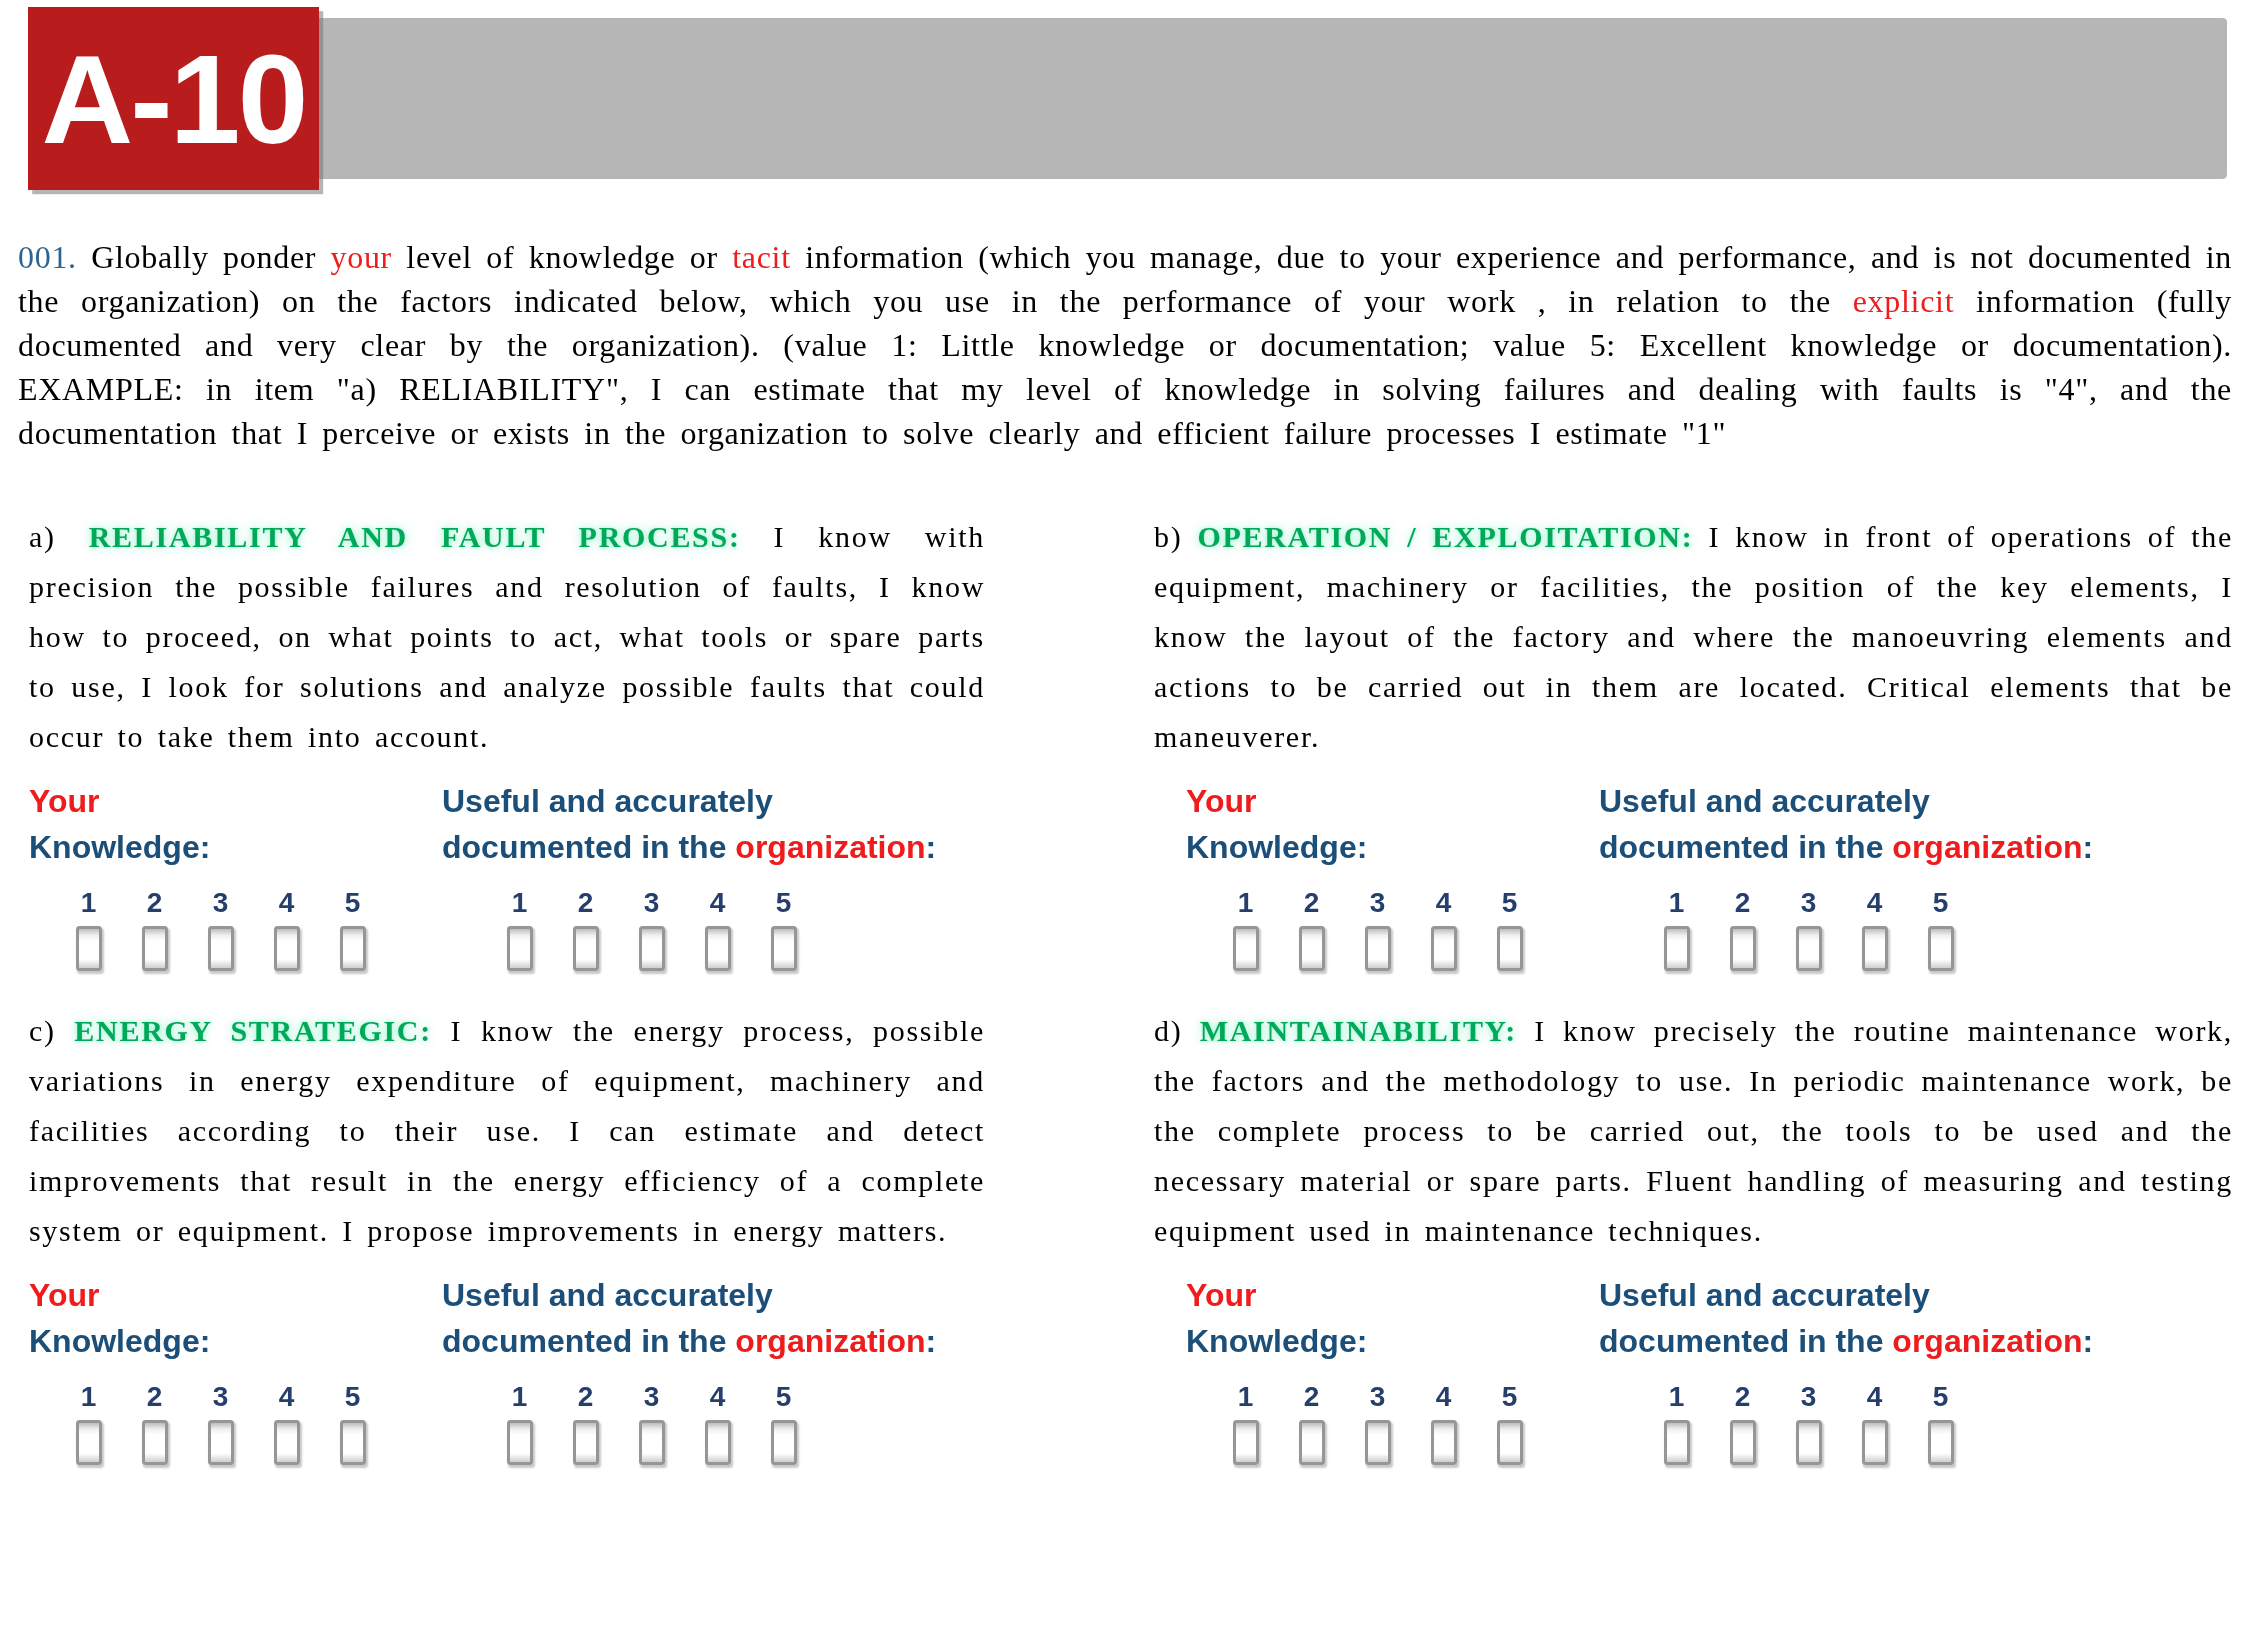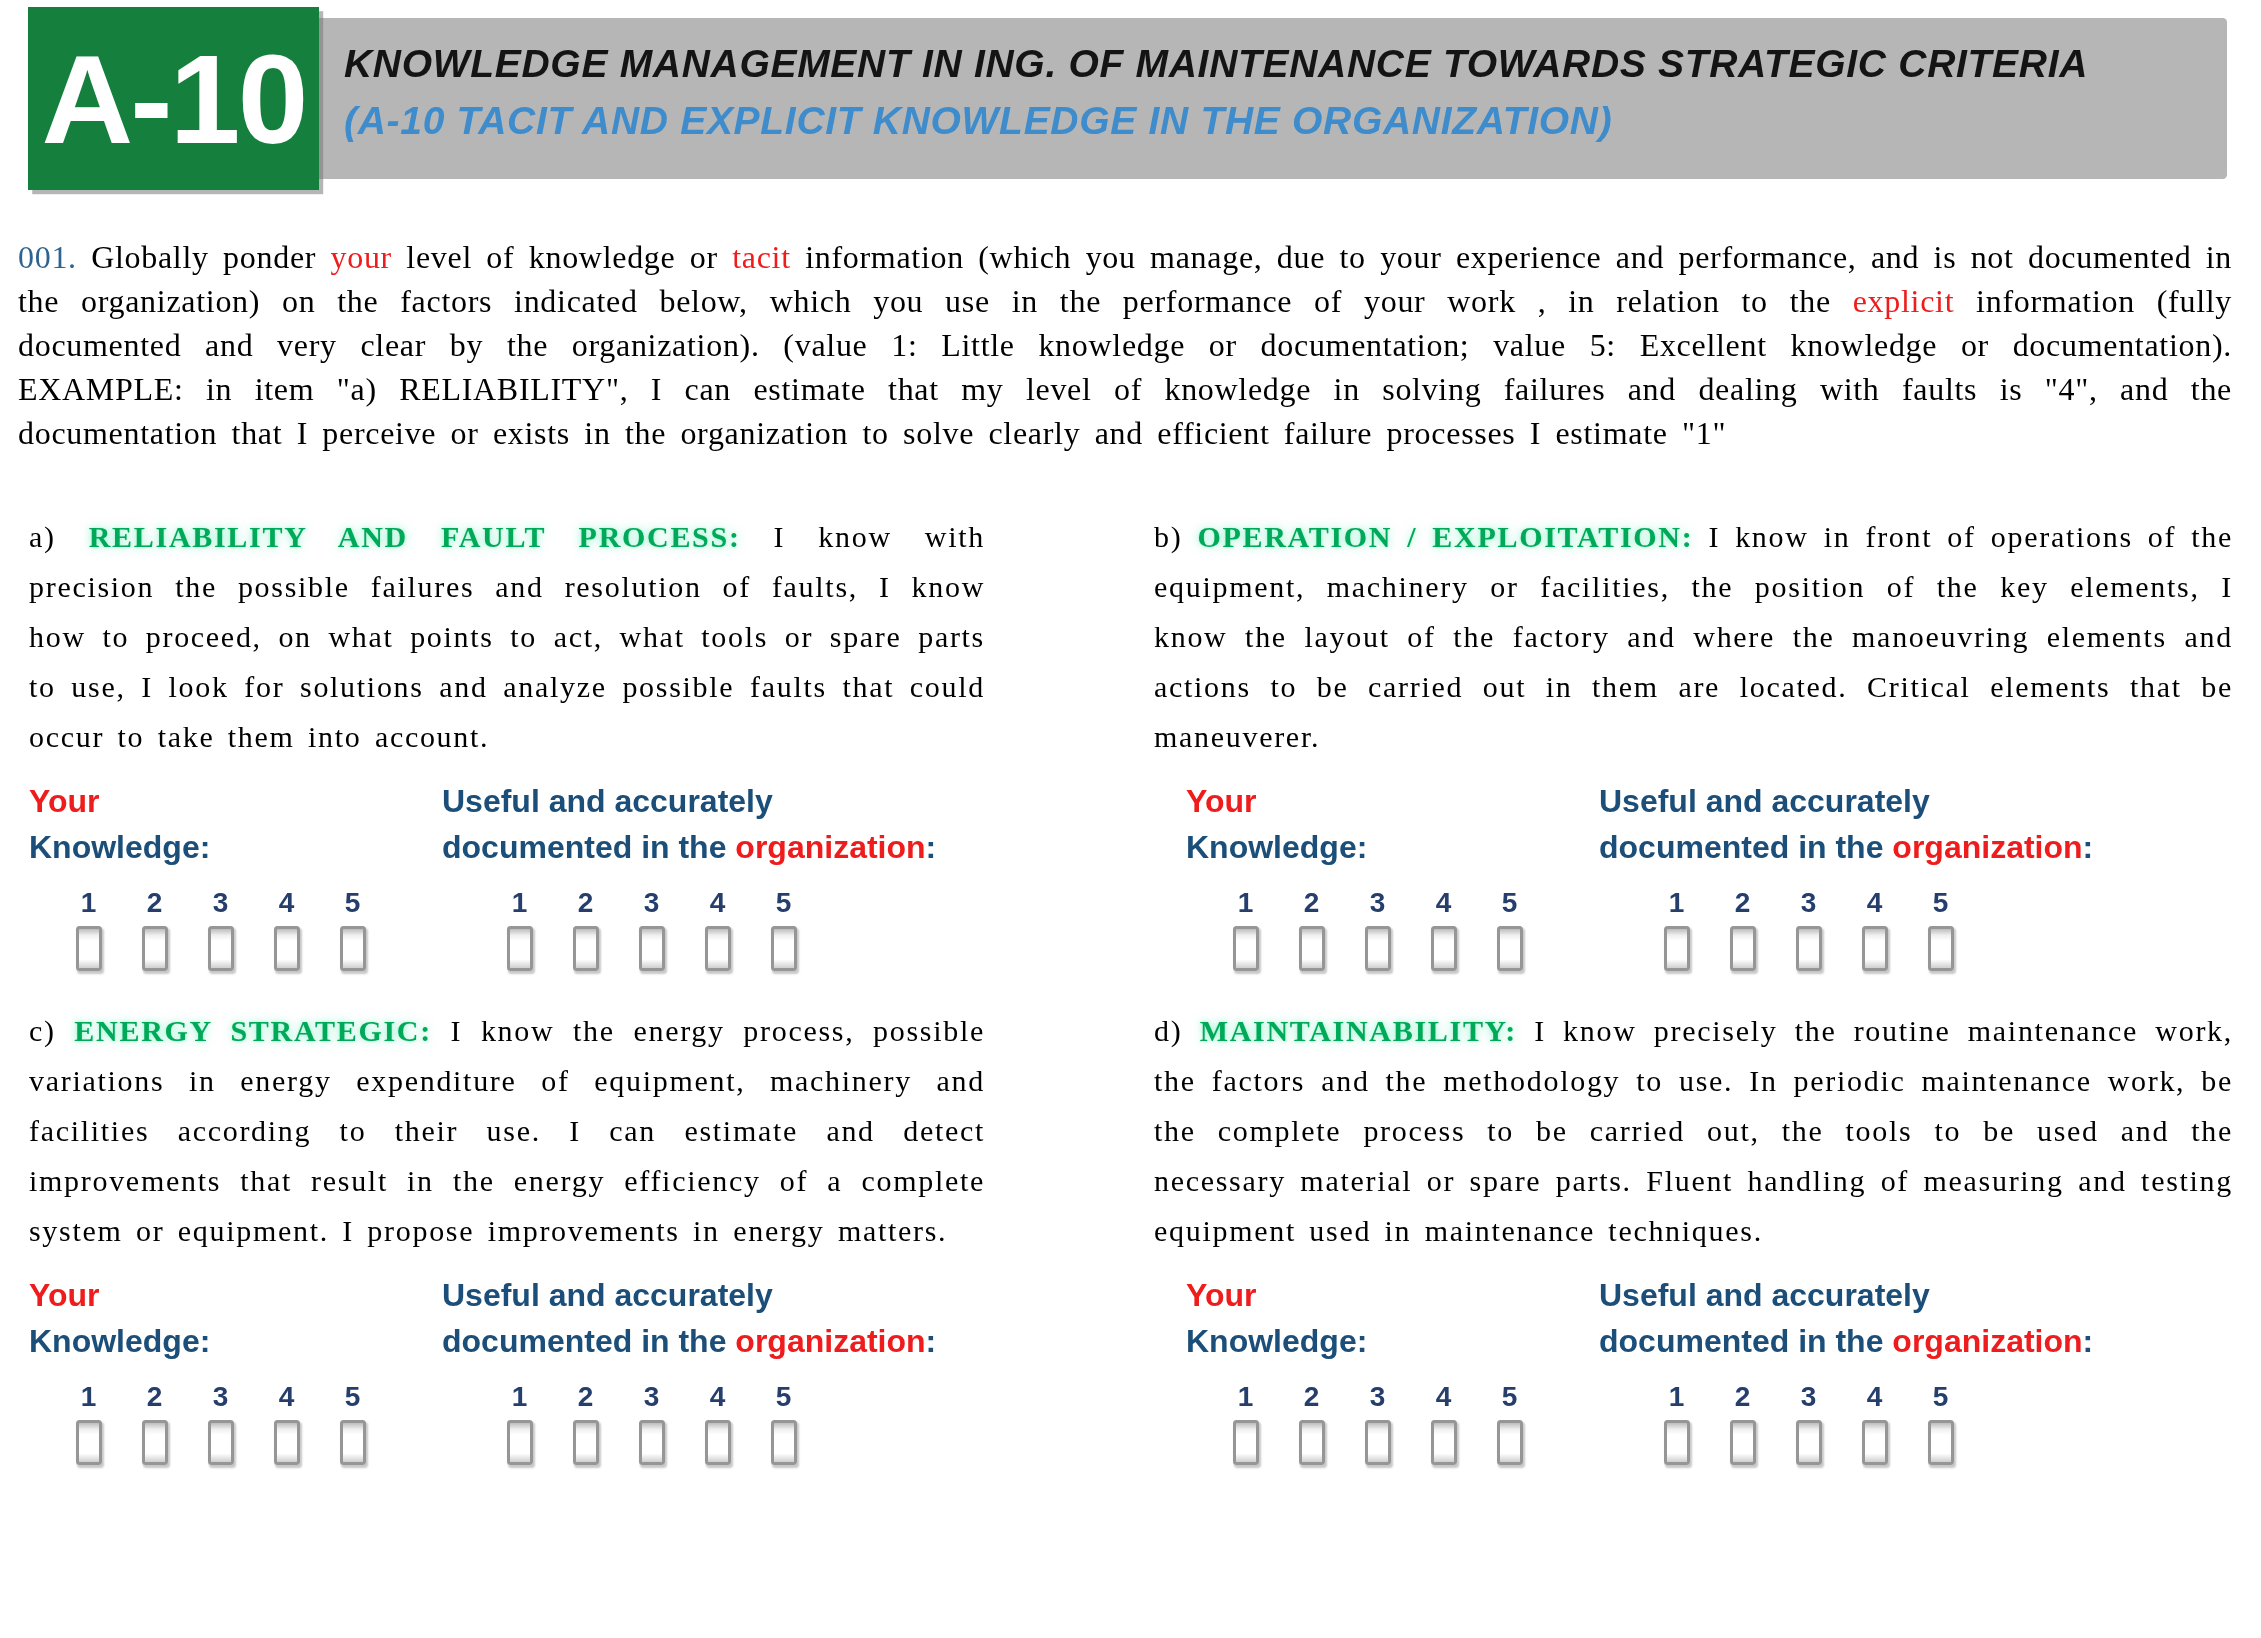--- a/index.html
+++ b/index.html
@@ -13,21 +13,21 @@
     font-family:"Liberation Serif","DejaVu Serif",serif;color:#000;
   }
   
   .header{position:relative;height:210px;}
   .header-bar{
     position:absolute;left:292px;top:18px;width:1935px;height:161px;
     background:var(--header-gray);border-radius:4.2px;
   }
   .badge{
     position:absolute;left:28px;top:7px;width:291px;height:183px;
-    background:#15803d;color:#fff;display:flex;align-items:center;justify-content:center;
+    background:#b91c1c;color:#fff;display:flex;align-items:center;justify-content:center;
     font-family:"Liberation Sans","DejaVu Sans",sans-serif;
     font-weight:bold;font-size:127px;letter-spacing:-2.8px;
     box-shadow:4.2px 4.2px 0 rgba(120,120,120,.55);
   }
   .titles{position:absolute;left:344px;top:41px;font-family:"Liberation Sans","DejaVu Sans",sans-serif;}
   .title1{font-style:italic;font-weight:bold;font-size:39px;line-height:46px;color:#141414;letter-spacing:0.7px;}
   .title2{font-style:italic;font-weight:bold;font-size:39px;line-height:46px;color:var(--accent-blue);margin-top:11.2px;letter-spacing:0.7px;}
   
   .instruction{
     margin:25px 29px 0 18px;text-align:justify;
@@ -71,24 +71,20 @@
   }
 </style>
 </head>
 <body>
 
 <div class="page">
 
   <header class="header">
     <div class="header-bar"></div>
     <div class="badge">A-10</div>
-    <div class="titles">
-      <div class="title1">KNOWLEDGE MANAGEMENT IN ING. OF MAINTENANCE TOWARDS STRATEGIC CRITERIA</div>
-      <div class="title2">(A-10 TACIT AND EXPLICIT KNOWLEDGE IN THE ORGANIZATION)</div>
-    </div>
   </header>
 
   <p class="instruction"><span class="seg-num">001.</span><span> Globally ponder </span><span class="seg-red">your</span><span> level of knowledge or </span><span class="seg-red">tacit</span><span> information (which you manage, due to your experience and performance, and is not documented in the organization) on the factors indicated below, which you use in the performance of your work , in relation to the </span><span class="seg-red">explicit</span><span> information (fully documented and very clear by the organization). (value 1: Little knowledge or documentation; value 5: Excellent knowledge or documentation). EXAMPLE: in item "a) RELIABILITY", I can estimate that my level of knowledge in solving failures and dealing with faults is "4", and the documentation that I perceive or exists in the organization to solve clearly and efficient failure processes I estimate "1"</span></p>
 
   <div class="sections">
 
     <div class="stext"><span>a) </span><span class="seg-green">RELIABILITY AND FAULT PROCESS:</span><span> I know with precision the possible failures and resolution of faults, I know how to proceed, on what points to act, what tools or spare parts to use, I look for solutions and analyze possible faults that could occur to take them into account.</span></div>
     <div class="stext"><span>b) </span><span class="seg-green">OPERATION / EXPLOITATION:</span><span> I know in front of operations of the equipment, machinery or facilities, the position of the key elements, I know the layout of the factory and where the manoeuvring elements and actions to be carried out in them are located. Critical elements that be maneuverer.</span></div>
 
     <div class="rating">

